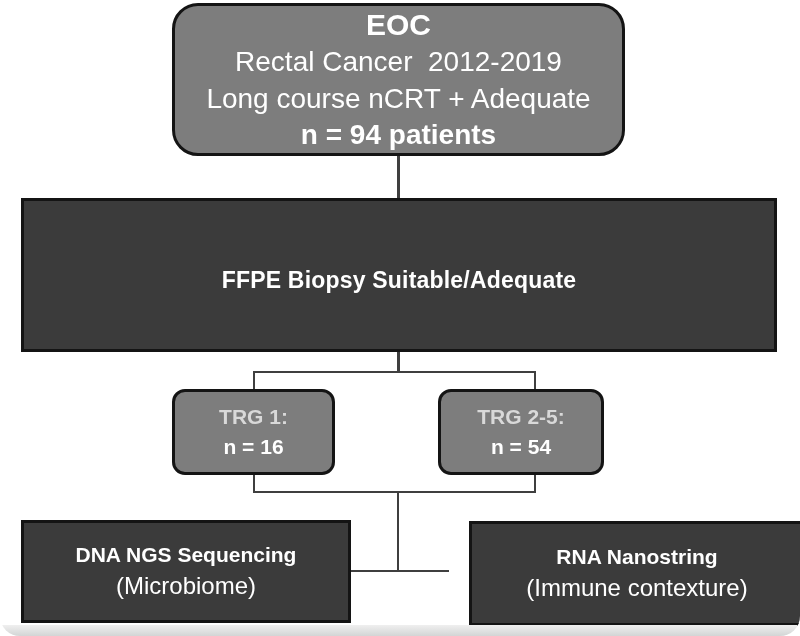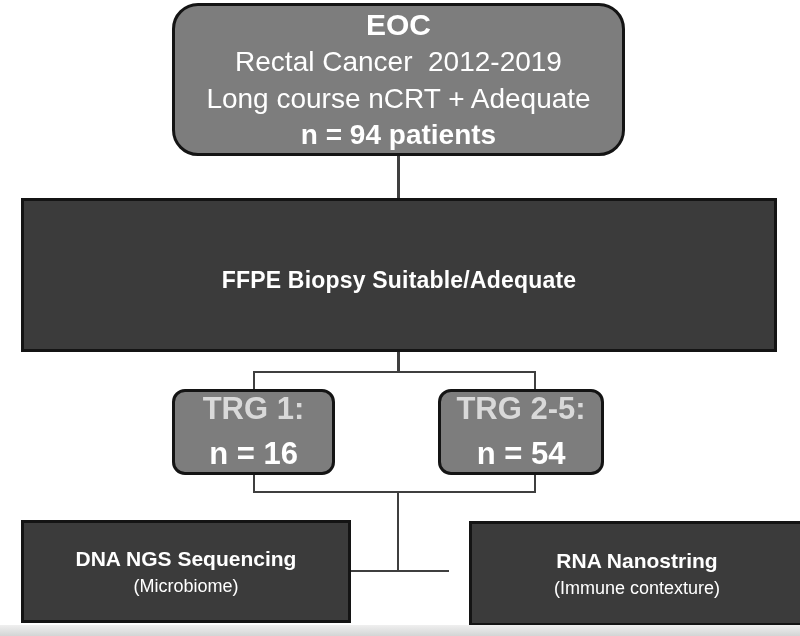--- a/index.html
+++ b/index.html
@@ -7,20 +7,21 @@
     padding: 0;
     background: #ffffff;
     font-family: "Liberation Sans", "DejaVu Sans", sans-serif;
   }
   .canvas {
     position: relative;
     width: 800px;
     height: 636px;
     background: #ffffff;
     overflow: hidden;
+    border-radius: 20px;
   }
   .box {
     position: absolute;
     box-sizing: border-box;
     display: flex;
     flex-direction: column;
     align-items: center;
     justify-content: center;
     text-align: center;
     color: var(--text-white);
@@ -51,38 +52,38 @@
   .inner-count-box {
     left: 323px; top: 250px; width: 152px; height: 93px;
     background: var(--inner-gray);
     border: 3px solid var(--border-dark);
     border-radius: 15px;
     font-size: 30px; font-weight: bold;
   }
   .trg-box {
     width: 163px; height: 86px;
     border-radius: 13px;
-    font-size: 31px; font-weight: bold;
+    font-size: 21px; font-weight: bold;
     line-height: 1.45;
   }
   .trg1-box { left: 172px; top: 389px; }
   .trg25-box { left: 438px; top: 389px; width: 166px; }
   .trg-label { color: var(--trg-label); }
   .trg-count { color: var(--text-white); }
   .dna-box {
     left: 21px; top: 520px; width: 330px; height: 103px;
     line-height: 1.4;
   }
   .rna-box {
     left: 449px; top: 521px; width: 336px; height: 105px;
     line-height: 1.4;
     margin-left: 20px;
   }
   .bottom-title { font-size: 21px; font-weight: bold; }
-  .bottom-sub { font-size: 18px; }
+  .bottom-sub { font-size: 24px; }
   .connector {
     position: absolute;
     background: var(--line);
   }
   .footer-strip {
     position: absolute;
     left: 0; bottom: 0; width: 800px; height: 11px;
     background: linear-gradient(180deg, var(--strip-top), var(--strip-bottom));
   }
 </style>

